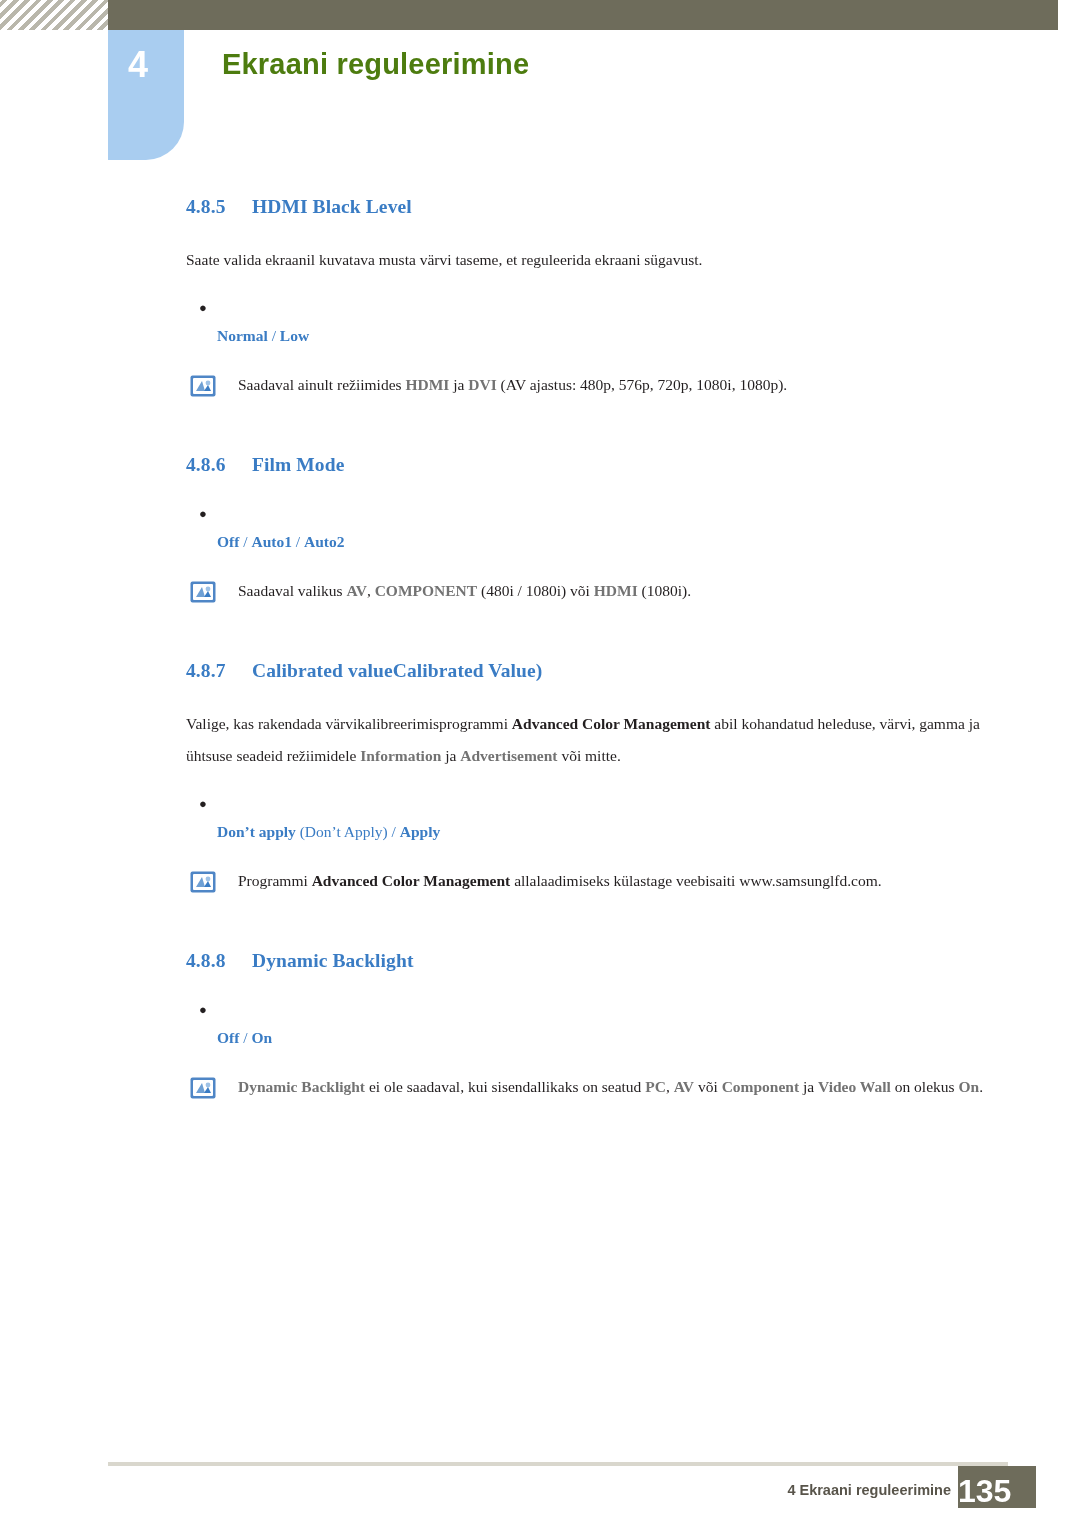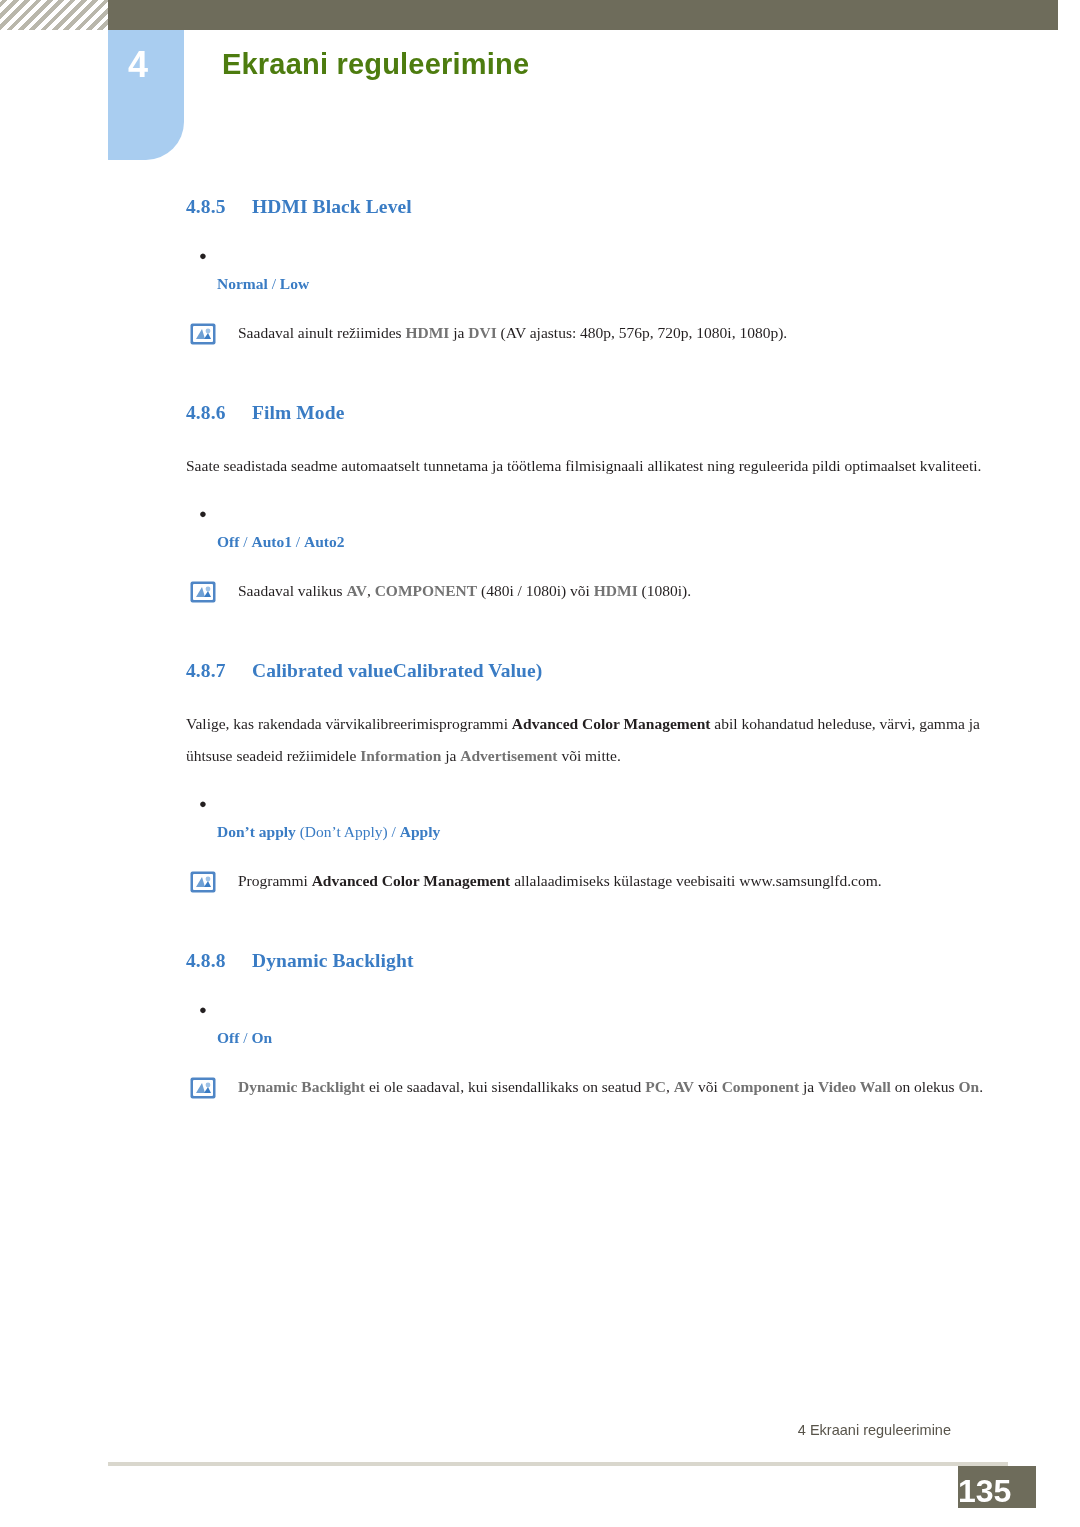--- a/index.html
+++ b/index.html
@@ -152,25 +152,25 @@
   .footer-rule {
     position: absolute;
     left: 108px;
     top: 1462px;
     width: 900px;
     height: 4px;
     background: #d9d7cd;
   }
   .footer-text {
     position: absolute;
-    top: 1422px;
+    top: 1482px;
     right: 129px;
     font-size: 14.5px;
     color: #58544a;
-    font-weight: normal;
+    font-weight: bold;
   }
   .footer-page {
     position: absolute;
     top: 1473px;
     right: 62px;
     width: 60px;
     text-align: left;
     font-size: 32px;
     font-weight: bold;
     color: #ffffff;
@@ -193,20 +193,21 @@
 </div>
 <div class="chapter-tab"></div>
 <div class="chapter-number">4</div>
 <div class="chapter-title">Ekraani reguleerimine</div>
 
 <div class="content">
 
   <h2 class="section-head">
     <span class="num">4.8.5</span><span>HDMI Black Level</span>
   </h2>
+  <p class="body-text">Saate valida ekraanil kuvatava musta värvi taseme, et reguleerida ekraani sügavust.</p>
 
   <div class="bullet-row">
     <span class="bullet-dot">●</span>
     <span class="bullet-text">
       <span>Normal</span><span class="plain"> / </span><span>Low</span>
     </span>
   </div>
 
   <div class="note-row">
     <span class="note-icon">
@@ -219,21 +220,20 @@
       </svg>
     </span>
     <span class="note-text"><span>Saadaval ainult režiimides </span><span class="red">HDMI</span><span> ja </span><span class="red">DVI</span><span> (AV ajastus: 480p, 576p, 720p, 1080i, 1080p).</span></span>
   </div>
 
   <div class="gap-lg"></div>
 
   <h2 class="section-head">
     <span class="num">4.8.6</span><span>Film Mode</span>
   </h2>
-  <p class="body-text">Saate seadistada seadme automaatselt tunnetama ja töötlema filmisignaali allikatest ning reguleerida pildi optimaalset kvaliteeti.</p>
 
   <div class="bullet-row">
     <span class="bullet-dot">●</span>
     <span class="bullet-text">
       <span>Off</span><span class="plain"> / </span><span>Auto1</span><span class="plain"> / </span><span>Auto2</span>
     </span>
   </div>
 
   <div class="note-row">
     <span class="note-icon">

